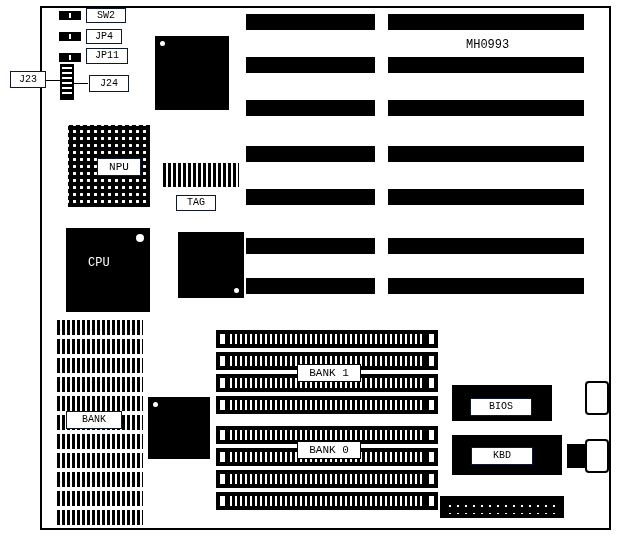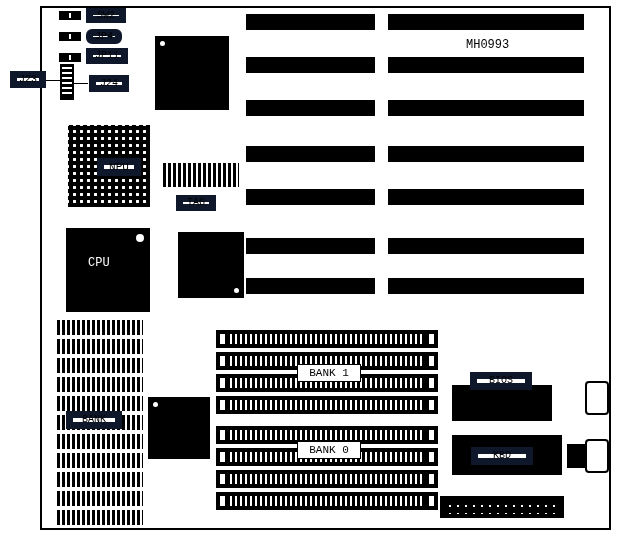--- a/index.html
+++ b/index.html
@@ -11,21 +11,21 @@
     border:2px solid #000;background:#ffffff;box-sizing:border-box;
   }
 
   
   .blk{position:absolute;background:#000;}
   .wht{position:absolute;background:#fff;}
   .outline{position:absolute;border:2px solid #000;background:#fff;box-sizing:border-box;}
 
   
   .lbl{
-    position:absolute;border:7px solid #0f172a;background:#fff;box-sizing:border-box;
+    position:absolute;border:1px solid #0f172a;background:#fff;box-sizing:border-box;
     font-size:10px;line-height:1;display:flex;align-items:center;justify-content:center;
     font-family:"Liberation Mono", monospace;letter-spacing:0px;color:#000;
   }
   .lbl.big{font-size:11px;}
 
   
   .txt{position:absolute;font-family:"Liberation Mono", monospace;font-size:11px;color:#000;}
 
   
   .slot{position:absolute;background:#000;}
@@ -80,21 +80,21 @@
   <div class="txt" style="left:466px;top:38px;font-size:12px;">MH0993</div>
 
   <div class="pins" style="left:59px;top:11px;width:22px;height:9px;">
     <div class="sep" style="left:10px;"></div>
   </div>
   <div class="lbl" style="left:86px;top:8px;width:40px;height:15px;">SW2</div>
 
   <div class="pins" style="left:59px;top:32px;width:22px;height:9px;">
     <div class="sep" style="left:10px;"></div>
   </div>
-  <div class="lbl" style="left:86px;top:29px;width:36px;height:15px;border-radius:6px;">JP4</div>
+  <div class="lbl" style="left:86px;top:29px;width:36px;height:15px;">JP4</div>
 
   <div class="pins" style="left:59px;top:53px;width:22px;height:9px;">
     <div class="sep" style="left:10px;"></div>
   </div>
   <div class="lbl" style="left:86px;top:48px;width:42px;height:16px;">JP11</div>
 
   <div class="lbl" style="left:10px;top:71px;width:36px;height:17px;">J23</div>
   <div class="leader" style="left:46px;top:80px;width:14px;"></div>
 
   <div class="blk" style="left:60px;top:64px;width:14px;height:36px;"></div>
@@ -196,21 +196,21 @@
 
   <div class="slot" style="left:388px;top:14px;width:196px;height:16px;"></div>
   <div class="slot" style="left:388px;top:57px;width:196px;height:16px;"></div>
   <div class="slot" style="left:388px;top:100px;width:196px;height:16px;"></div>
   <div class="slot" style="left:388px;top:146px;width:196px;height:16px;"></div>
   <div class="slot" style="left:388px;top:189px;width:196px;height:16px;"></div>
   <div class="slot" style="left:388px;top:238px;width:196px;height:16px;"></div>
   <div class="slot" style="left:388px;top:278px;width:196px;height:16px;"></div>
 
   <div class="blk" style="left:452px;top:385px;width:100px;height:36px;"></div>
-  <div class="lbl" style="left:470px;top:372px;width:62px;height:18px;">BIOS</div>
+  <div class="lbl" style="left:470px;top:398px;width:62px;height:18px;">BIOS</div>
 
   <div class="blk" style="left:452px;top:435px;width:110px;height:40px;"></div>
   <div class="lbl" style="left:471px;top:447px;width:62px;height:18px;">KBD</div>
 
   <div class="outline" style="left:585px;top:381px;width:24px;height:34px;border-radius:4px;"></div>
   <div class="outline" style="left:585px;top:439px;width:24px;height:34px;border-radius:4px;"></div>
   <div class="blk" style="left:567px;top:444px;width:20px;height:24px;"></div>
 
   <div class="connector" style="left:440px;top:496px;width:124px;height:22px;">
     <div class="pins2"></div>

